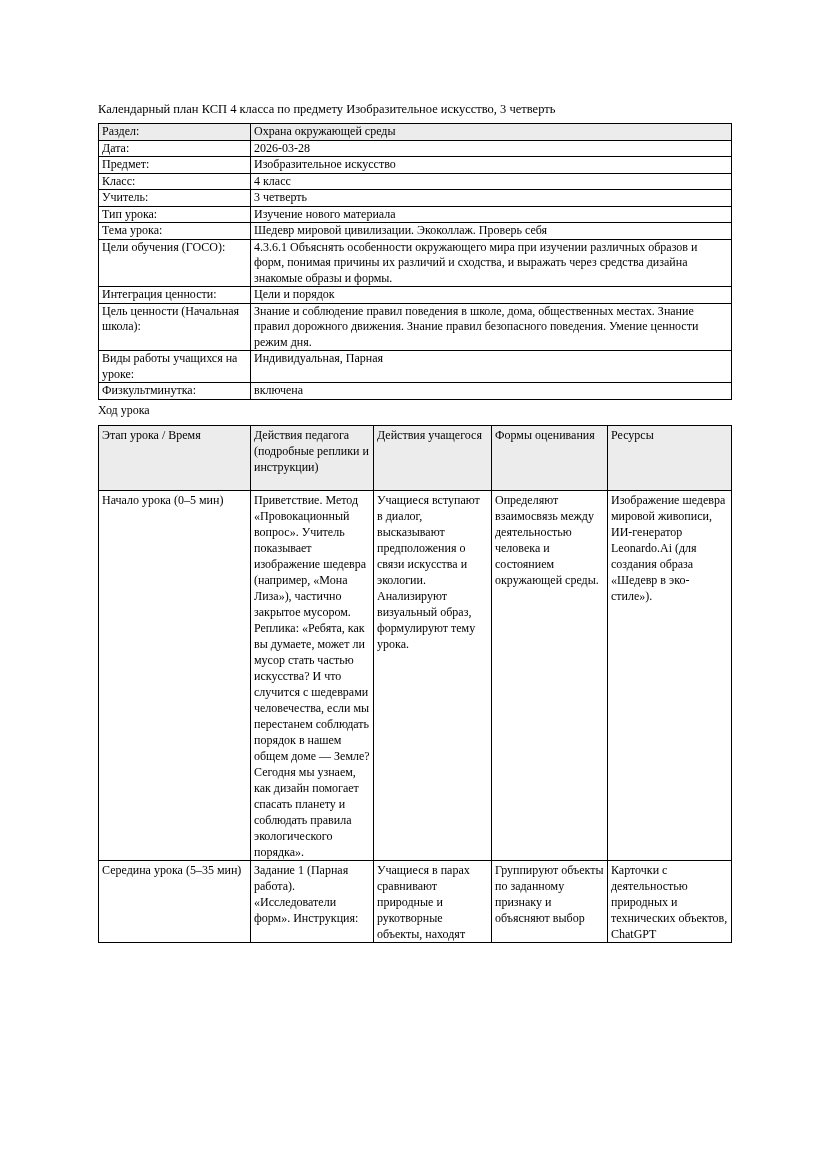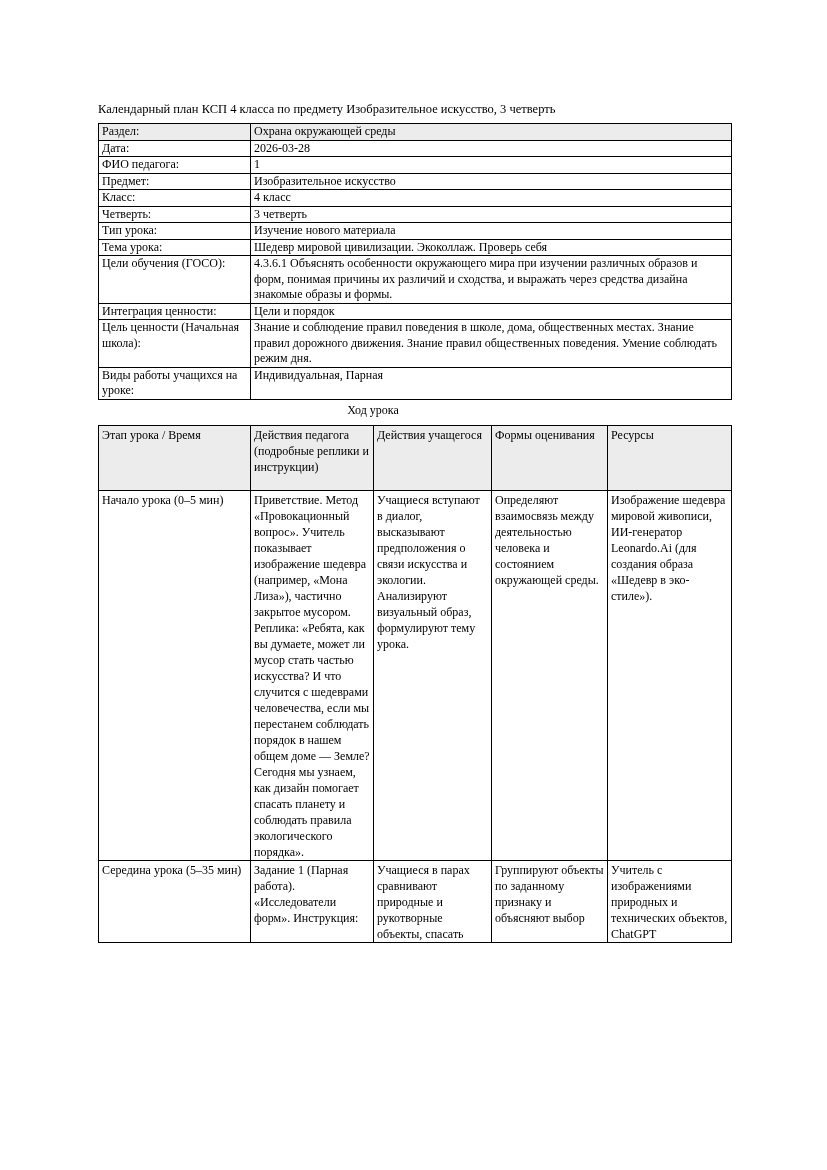--- a/index.html
+++ b/index.html
@@ -41,21 +41,20 @@
     padding: 0 3px;
     overflow-wrap: break-word;
     overflow: hidden;
   }
   .info-table td { line-height: 15.5px; }
   .lesson-table td, .lesson-table th { line-height: 16px; padding-top: 1px; }
   .shaded { background: #ececec; }
   .section-heading {
     margin: 3px 0 7px 0;
     line-height: 15px;
-    text-align: center;
   }
   .lesson-table thead th { height: 63px; }
   .lesson-table .row-truncated td { height: 78px; margin-left: 48px; }
 </style>
 </head>
 <body>
 
 <div class="page">
 
   <p class="doc-title">Календарный план КСП 4 класса по предмету Изобразительное искусство, 3 четверть</p>
@@ -68,58 +67,58 @@
     <tbody>
       <tr class="shaded">
         <td>Раздел:</td>
         <td>Охрана окружающей среды</td>
       </tr>
       <tr>
         <td>Дата:</td>
         <td>2026-03-28</td>
       </tr>
       <tr>
-        <td>ФИО педагога:</td>
-        <td>1</td>
-      </tr>
-      <tr>
         <td>Предмет:</td>
         <td>Изобразительное искусство</td>
       </tr>
       <tr>
         <td>Класс:</td>
         <td>4 класс</td>
       </tr>
       <tr>
-        <td>Четверть:</td>
+        <td>Учитель:</td>
         <td>3 четверть</td>
       </tr>
       <tr>
         <td>Тип урока:</td>
         <td>Изучение нового материала</td>
       </tr>
       <tr>
         <td>Тема урока:</td>
         <td>Шедевр мировой цивилизации. Экоколлаж. Проверь себя</td>
       </tr>
       <tr>
         <td>Цели обучения (ГОСО):</td>
         <td>4.3.6.1 Объяснять особенности окружающего мира при изучении различных образов и форм, понимая причины их различий и сходства, и выражать через средства дизайна знакомые образы и формы.</td>
       </tr>
       <tr>
         <td>Интеграция ценности:</td>
         <td>Цели и порядок</td>
       </tr>
       <tr>
         <td>Цель ценности (Начальная школа):</td>
-        <td>Знание и соблюдение правил поведения в школе, дома, общественных местах. Знание правил дорожного движения. Знание правил общественных поведения. Умение соблюдать режим дня.</td>
+        <td>Знание и соблюдение правил поведения в школе, дома, общественных местах. Знание правил дорожного движения. Знание правил безопасного поведения. Умение ценности режим дня.</td>
       </tr>
       <tr>
         <td>Виды работы учащихся на уроке:</td>
         <td>Индивидуальная, Парная</td>
+      </tr>
+      <tr>
+        <td>Физкультминутка:</td>
+        <td>включена</td>
       </tr>
     </tbody>
   </table>
 
   <p class="section-heading">Ход урока</p>
 
   <table class="lesson-table">
     <colgroup>
       <col style="width:152px">
         <col style="width:123px">
@@ -140,20 +139,20 @@
       <tr>
         <td>Начало урока (0–5 мин)</td>
         <td>Приветствие. Метод «Провокационный вопрос». Учитель показывает изображение шедевра (например, «Мона Лиза»), частично закрытое мусором. Реплика: «Ребята, как вы думаете, может ли мусор стать частью искусства? И что случится с шедеврами человечества, если мы перестанем соблюдать порядок в нашем общем доме — Земле? Сегодня мы узнаем, как дизайн помогает спасать планету и соблюдать правила экологического порядка».</td>
         <td>Учащиеся вступают в диалог, высказывают предположения о связи искусства и экологии. Анализируют визуальный образ, формулируют тему урока.</td>
         <td>Определяют взаимосвязь между деятельностью человека и состоянием окружающей среды.</td>
         <td>Изображение шедевра мировой живописи, ИИ-генератор Leonardo.Ai (для создания образа «Шедевр в эко-стиле»).</td>
       </tr>
       <tr class="row-truncated">
         <td>Середина урока (5–35 мин)</td>
         <td>Задание 1 (Парная работа). «Исследователи форм». Инструкция:</td>
-        <td>Учащиеся в парах сравнивают природные и рукотворные объекты, спасать</td>
+        <td>Учащиеся в парах сравнивают природные и рукотворные объекты, находят</td>
         <td>Группируют объекты по заданному признаку и объясняют выбор</td>
-        <td>Учитель с изображениями природных и технических объектов, ChatGPT</td>
+        <td>Карточки с деятельностью природных и технических объектов, ChatGPT</td>
       </tr>
     </tbody>
   </table>
 
 </div>
 
 </body></html>

